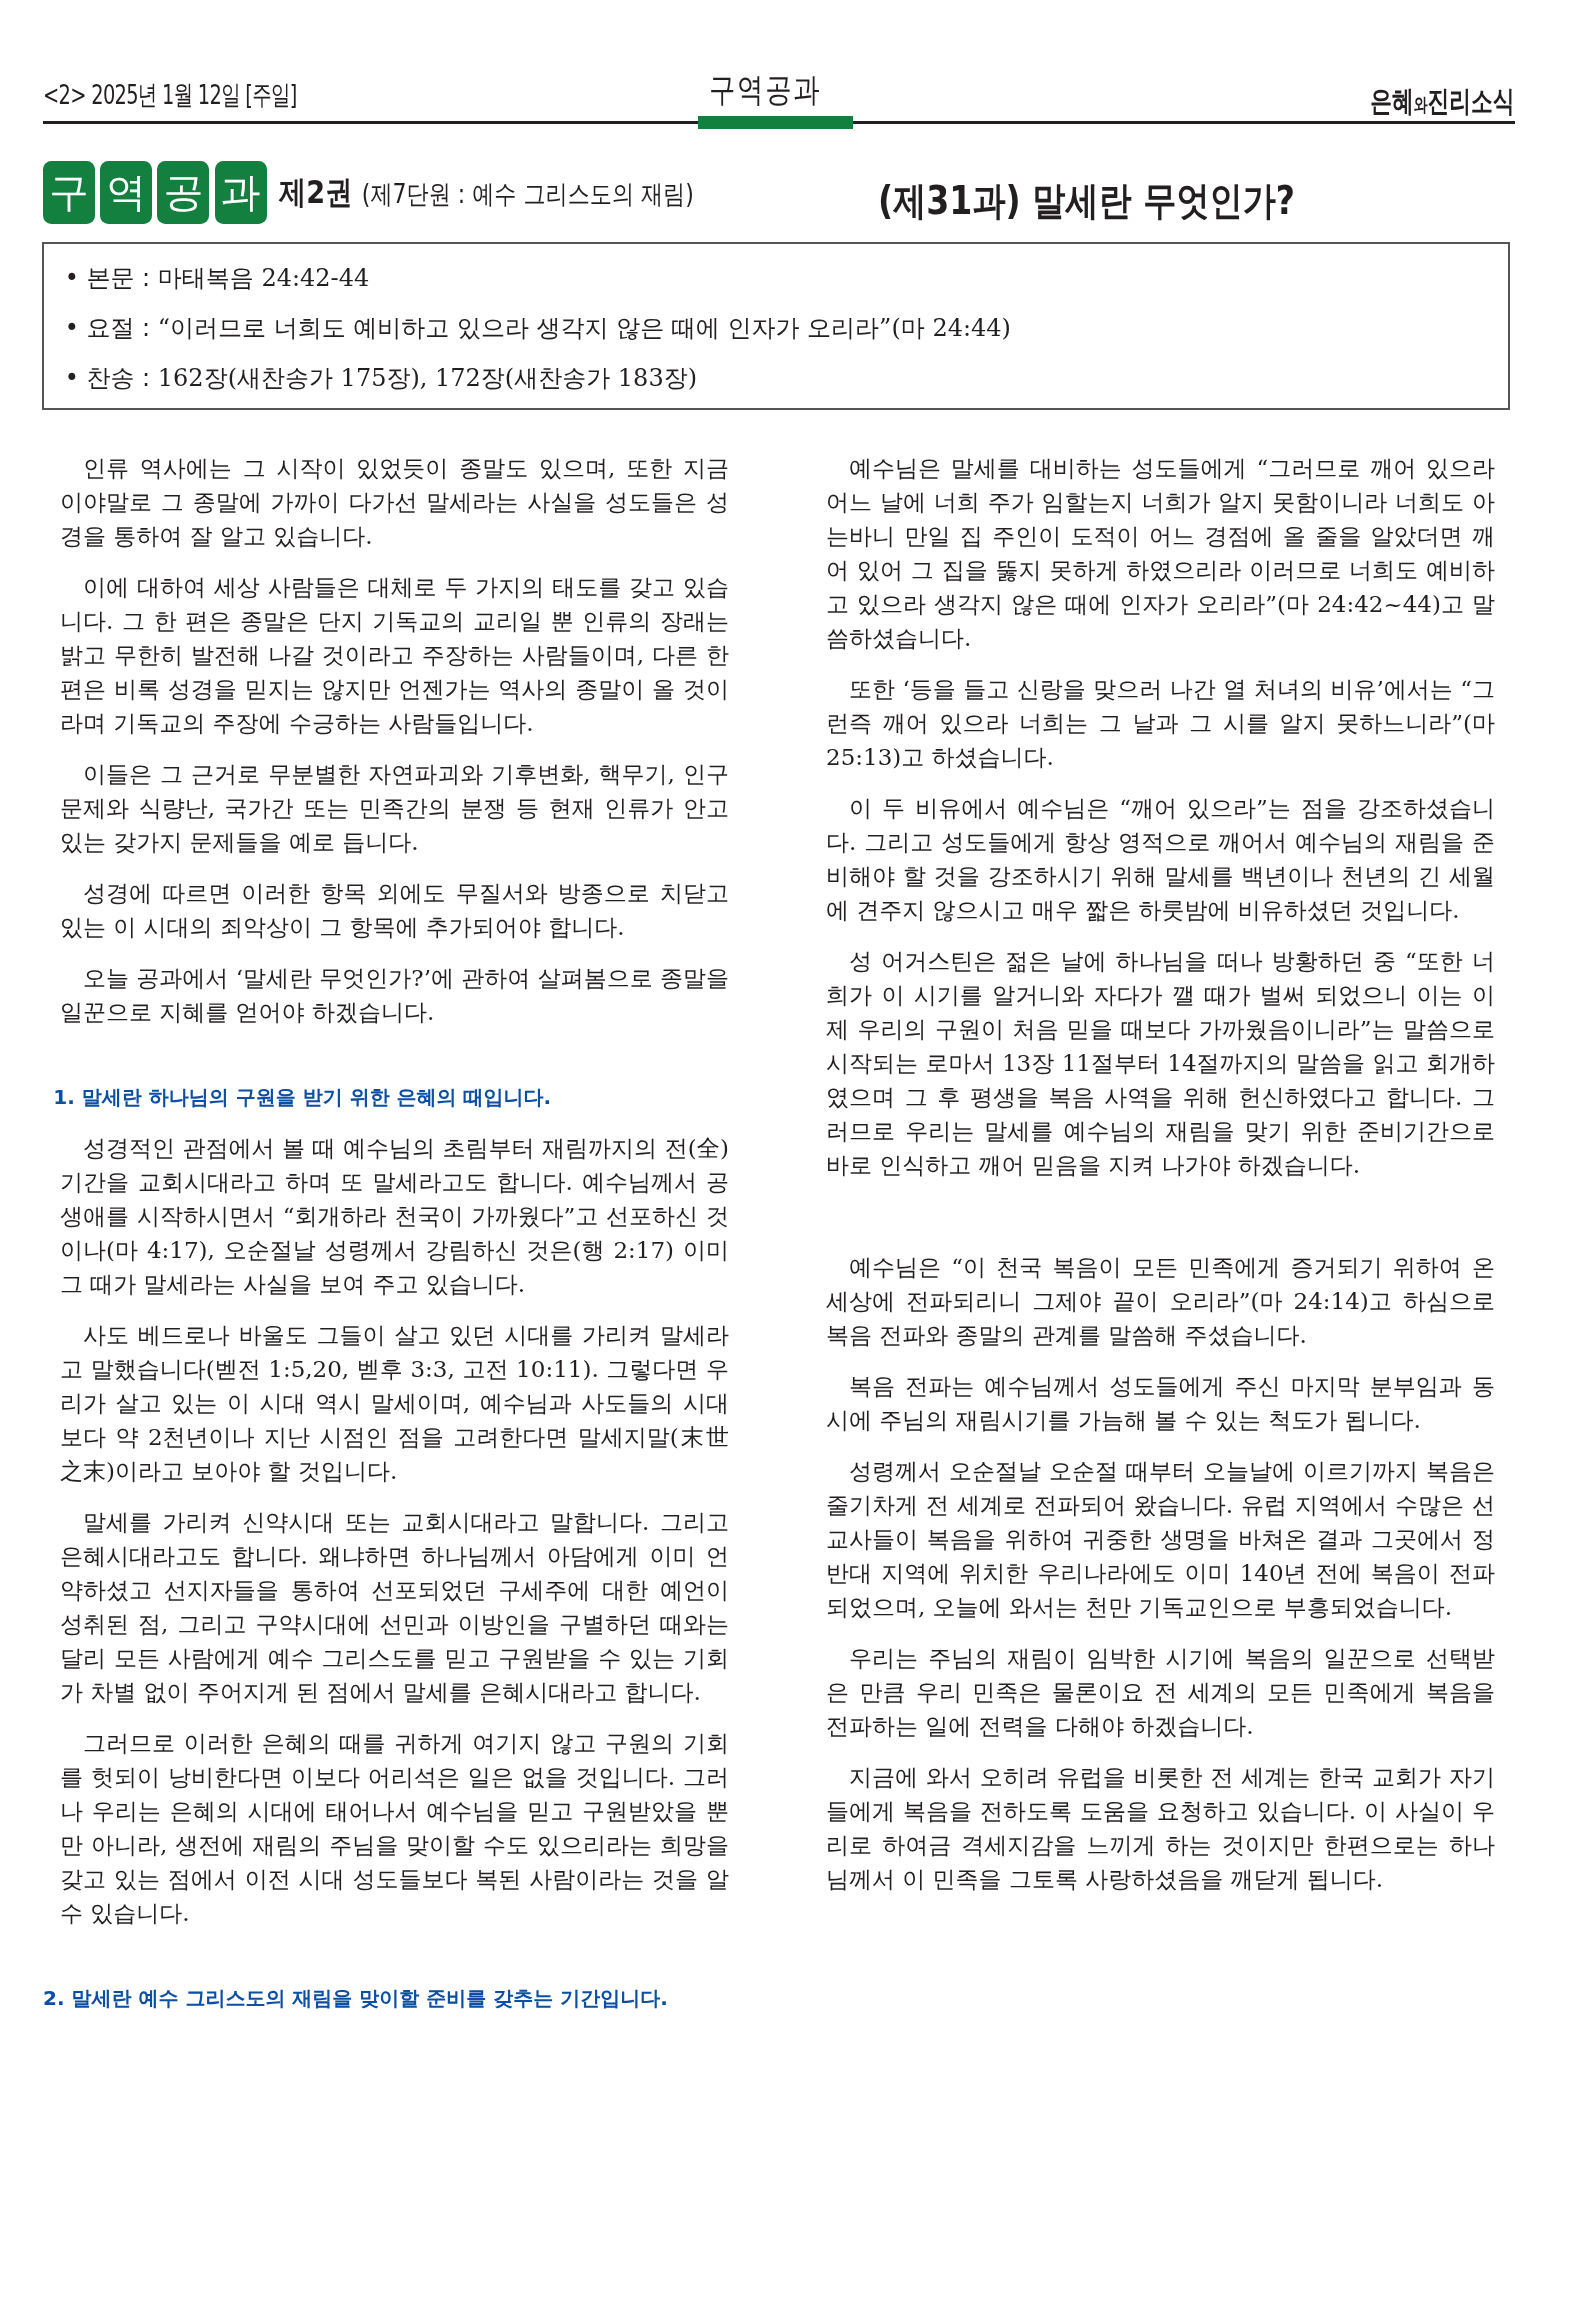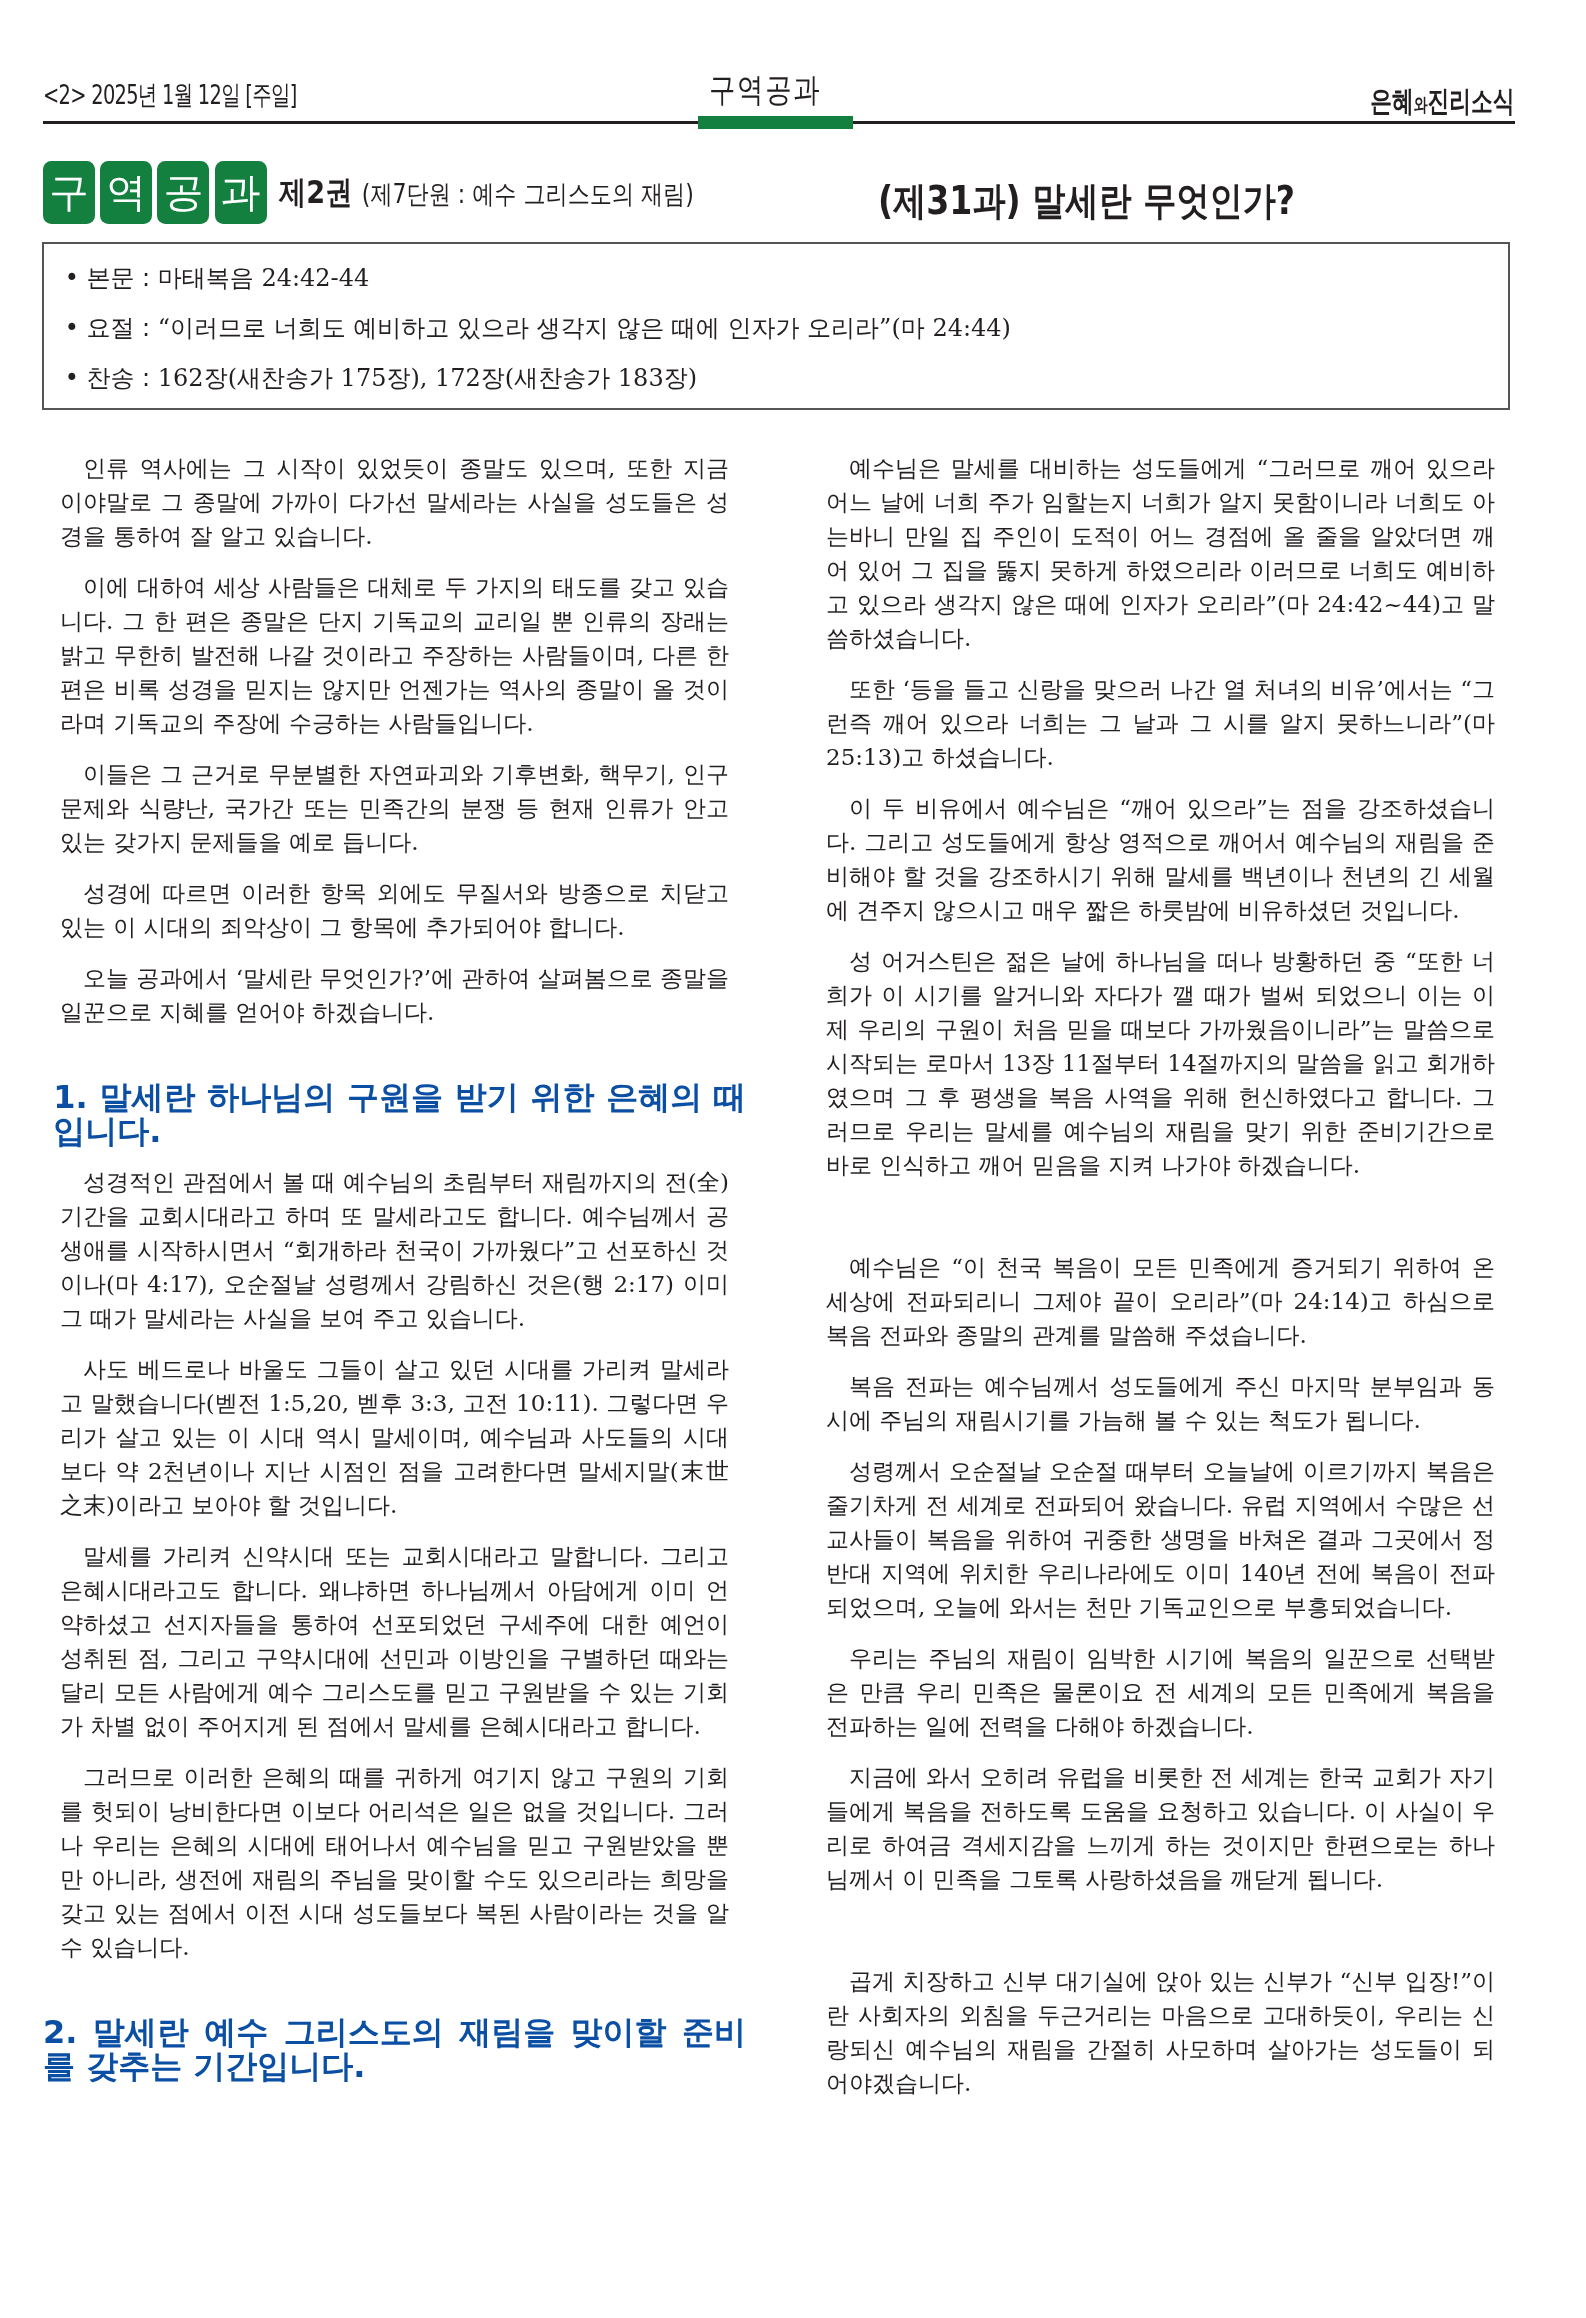--- a/index.html
+++ b/index.html
@@ -28,21 +28,21 @@
   .info-box { position:absolute; left:42px; top:242px; width:1468px; height:168px;
               border:2.1px solid #555; box-sizing:border-box; padding:9.3px 20.7px; }
   .info-line { font-size:24px; line-height:50px; white-space:nowrap; }
   .info-line .lbl { font-family:"DejaVu Sans","Liberation Sans",sans-serif; font-weight:normal; }
 
   .col { position:absolute; top:434px; width:703px; font-size:23px; line-height:34px; text-align:justify; }
   .col.left { left:43px; }
   .col.right { left:809px; }
   .col p { margin:17px; text-indent:23px; }
   .col h3 { margin:0; color:#0a4fa3; font-family:"DejaVu Sans","Liberation Sans",sans-serif;
-            font-weight:bold; font-size:32px; line-height:34px; padding-left:23px; }
+            font-weight:bold; font-size:20px; line-height:34px; padding-left:23px; }
   .gap { height:34px; }
 </style>
 </head>
 <body>
 
 <div class="hdr-left">&lt;2&gt;  2025년 1월 12일 [주일]</div>
 <div class="hdr-center">구역공과</div>
 <div class="hdr-right">
   <span>은혜</span><span class="small">와</span><span>진리소식</span>
 </div>
@@ -94,15 +94,14 @@
   <p>또한 ‘등을 들고 신랑을 맞으러 나간 열 처녀의 비유’에서는 “그런즉 깨어 있으라 너희는 그 날과 그 시를 알지 못하느니라”(마 25:13)고 하셨습니다.</p>
   <p>이 두 비유에서 예수님은 “깨어 있으라”는 점을 강조하셨습니다. 그리고 성도들에게 항상 영적으로 깨어서 예수님의 재림을 준비해야 할 것을 강조하시기 위해 말세를 백년이나 천년의 긴 세월에 견주지 않으시고 매우 짧은 하룻밤에 비유하셨던 것입니다.</p>
   <p>성 어거스틴은 젊은 날에 하나님을 떠나 방황하던 중 “또한 너희가 이 시기를 알거니와 자다가 깰 때가 벌써 되었으니 이는 이제 우리의 구원이 처음 믿을 때보다 가까웠음이니라”는 말씀으로 시작되는 로마서 13장 11절부터 14절까지의 말씀을 읽고 회개하였으며 그 후 평생을 복음 사역을 위해 헌신하였다고 합니다. 그러므로 우리는 말세를 예수님의 재림을 맞기 위한 준비기간으로 바로 인식하고 깨어 믿음을 지켜 나가야 하겠습니다.</p>
   <div class="gap"></div>
   <p>예수님은 “이 천국 복음이 모든 민족에게 증거되기 위하여 온 세상에 전파되리니 그제야 끝이 오리라”(마 24:14)고 하심으로 복음 전파와 종말의 관계를 말씀해 주셨습니다.</p>
   <p>복음 전파는 예수님께서 성도들에게 주신 마지막 분부임과 동시에 주님의 재림시기를 가늠해 볼 수 있는 척도가 됩니다.</p>
   <p>성령께서 오순절날 오순절 때부터 오늘날에 이르기까지 복음은 줄기차게 전 세계로 전파되어 왔습니다. 유럽 지역에서 수많은 선교사들이 복음을 위하여 귀중한 생명을 바쳐온 결과 그곳에서 정반대 지역에 위치한 우리나라에도 이미 140년 전에 복음이 전파되었으며, 오늘에 와서는 천만 기독교인으로 부흥되었습니다.</p>
   <p>우리는 주님의 재림이 임박한 시기에 복음의 일꾼으로 선택받은 만큼 우리 민족은 물론이요 전 세계의 모든 민족에게 복음을 전파하는 일에 전력을 다해야 하겠습니다.</p>
   <p>지금에 와서 오히려 유럽을 비롯한 전 세계는 한국 교회가 자기들에게 복음을 전하도록 도움을 요청하고 있습니다. 이 사실이 우리로 하여금 격세지감을 느끼게 하는 것이지만 한편으로는 하나님께서 이 민족을 그토록 사랑하셨음을 깨닫게 됩니다.</p>
   <div class="gap"></div>
-  <p>곱게 치장하고 신부 대기실에 앉아 있는 신부가 “신부 입장!”이란 사회자의 외침을 두근거리는 마음으로 고대하듯이, 우리는 신랑되신 예수님의 재림을 간절히 사모하며 살아가는 성도들이 되어야겠습니다.</p>
 </div>
 
 
 </body></html>

